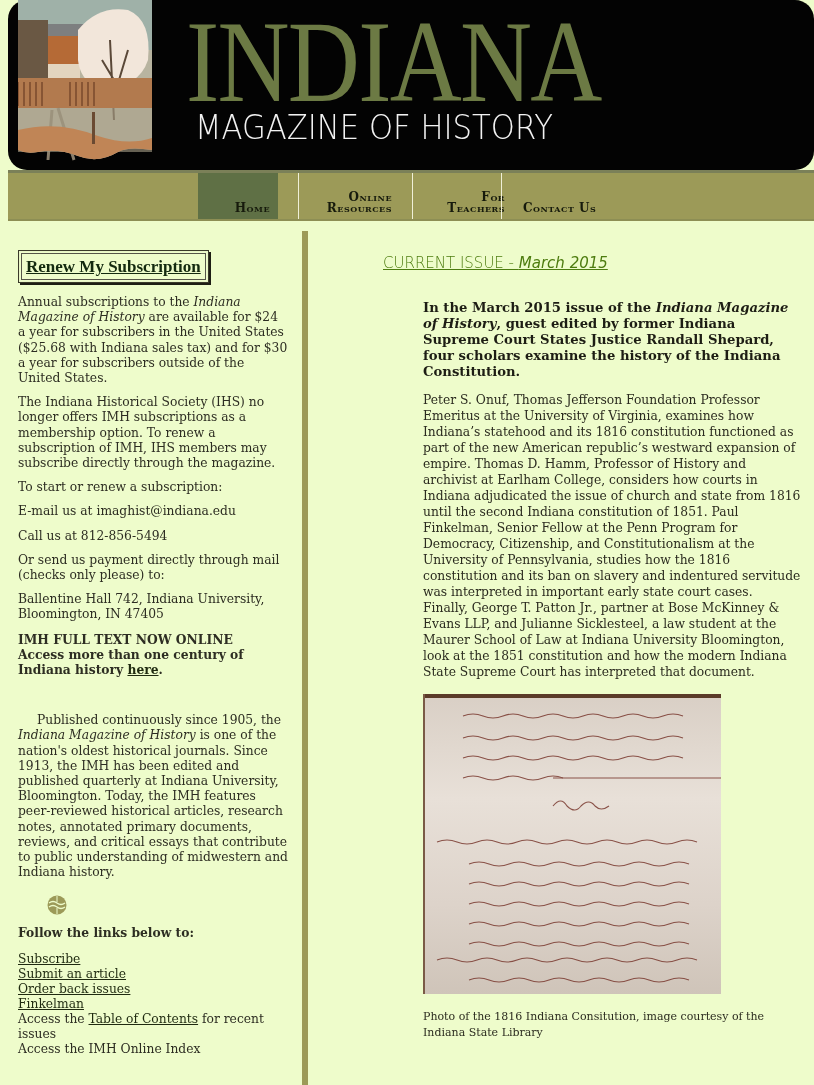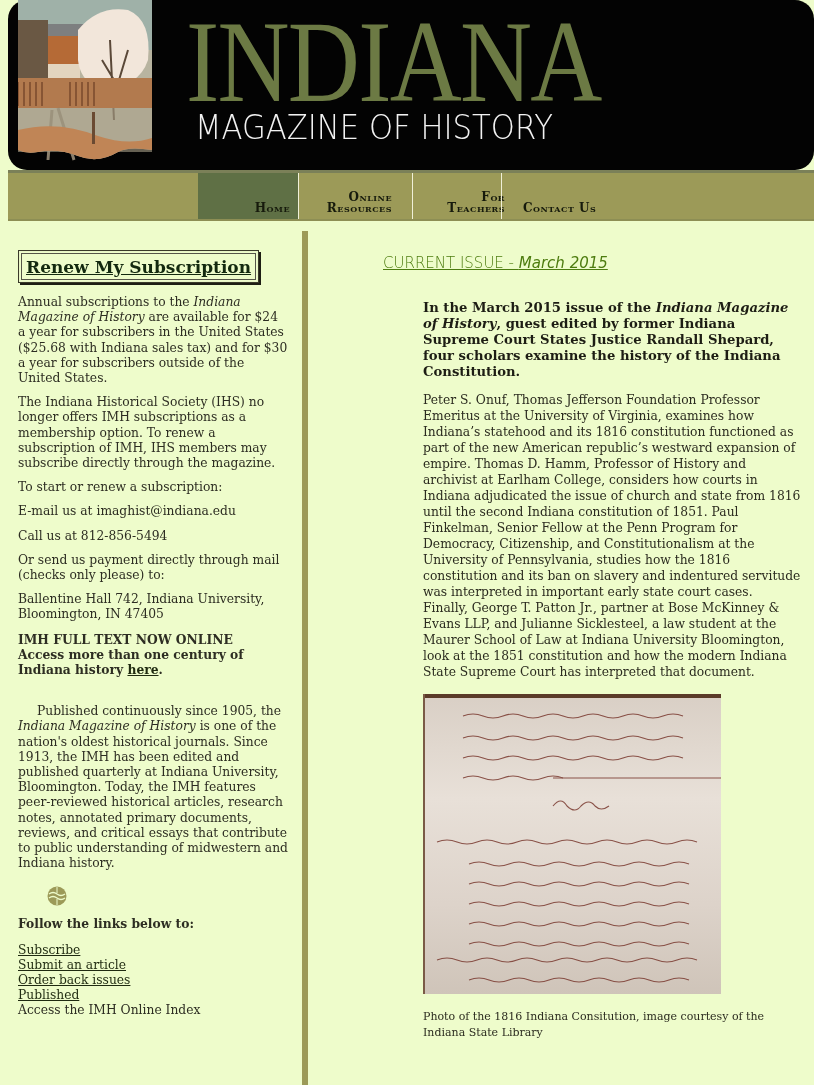--- a/index.html
+++ b/index.html
@@ -52,40 +52,41 @@
     .nav-item {
       position: absolute; top: 0; height: 46px;
       font-family: "DejaVu Serif", serif; font-weight: bold;
       font-size: 11px; line-height: 11px; letter-spacing: 0.5px;
       font-variant: small-caps; color: #161a0c; text-align: right;
       box-sizing: border-box; padding-right: 8px;
       display: flex; flex-direction: column; justify-content: flex-end;
       padding-bottom: 5px; cursor: pointer;
     }
     .nav-item .l1, .nav-item .l2 { display: block; font-size: 12px; }
-    .nav-home { left: 190px; width: 100px; background: #5f7045; }
+    .nav-home { left: 190px; width: 80px; background: #5f7045; }
     .nav-online { left: 290px; width: 102px; border-left: 1px solid #f0f0d8; }
     .nav-teachers { left: 404px; width: 101px; border-left: 1px solid #f0f0d8; }
     .nav-contact { left: 493px; width: 110px; border-left: 1px solid #f0f0d8; text-align: left; padding-left: 21px; }
 
     
     .sidebar {
       position: absolute; left: 18px; top: 250px; width: 270px;
       font-size: 12.3px; line-height: 15.2px; color: #2d2d22;
     }
     .renew-box {
       display: inline-block; margin-left: 0; padding: 2px;
       border: 1px solid #3a3a2a; box-shadow: 2px 2px 0 #1e1e14, inset 0 0 0 1px #e8f5c6;
       background: #eefccb;
     }
     .renew-inner {
       border: 1px solid #555548; padding: 3px 4px 2px 4px;
       font-weight: bold; font-size: 17px; line-height: 20px;
       color: #13290f; text-decoration: underline; white-space: nowrap;
       display: block;
+      font-family: Liberation Serif, serif;
     }
     .sidebar p { margin: 0 0 9px 0; }
     .sidebar .gap-lg { margin-top: 24px; }
     .indent { text-indent: 19px; }
     .bold { font-weight: bold; }
     .ornament { margin: 14px 0 10px 29px; width: 20px; height: 20px; }
     .links-list div { line-height: 15px; }
 
     
     .vdivider {
@@ -177,39 +178,42 @@
   <p>E-mail us at imaghist@indiana.edu</p>
   <p>Call us at 812-856-5494</p>
   <p>Or send us payment directly through mail (checks only please) to:</p>
   <p>Ballentine Hall 742, Indiana University, Bloomington, IN 47405</p>
 
   <p class="bold" style="margin-bottom:0;">
     <span>IMH FULL TEXT NOW ONLINE</span><br>
     <span>Access more than one century of Indiana history </span><a>here</a><span>.</span>
   </p>
 
-  <p class="indent gap-lg" style="margin-top:27px;">
+  <p class="indent gap-lg" style="margin-top:36px;">
     <span>Published continuously since 1905, the </span><em>Indiana Magazine of History</em><span> is one of the nation's oldest historical journals. Since 1913, the IMH has been edited and published quarterly at Indiana University, Bloomington. Today, the IMH features peer-reviewed historical articles, research notes, annotated primary documents, reviews, and critical essays that contribute to public understanding of midwestern and Indiana history.</span>
   </p>
 
   <div class="ornament">
     <svg width="20" height="20" viewBox="0 0 20 20" xmlns="http://www.w3.org/2000/svg">
       <circle cx="10" cy="10" r="9.5" fill="#9c9a58"></circle>
       <path d="M2 8 Q6 5 10 8 T18 8 M2 12 Q6 9 10 12 T18 12" stroke="#eefccb" stroke-width="1.3" fill="none"></path>
       <path d="M10 1 V7 M10 13 V19" stroke="#eefccb" stroke-width="1"></path>
     </svg>
   </div>
 
   <p class="bold" style="margin-bottom:12px;">Follow the links below to:</p>
 
   <div class="links-list">
     <div><a>Subscribe</a></div>
     <div><a>Submit an article</a></div>
     <div><a>Order back issues</a></div>
-    <div><a>Published</a></div>
+    <div><a>Finkelman</a></div>
+    <div>
+      <span>Access the </span><a>Table of Contents</a><span> for recent issues</span>
+    </div>
     <div><span>Access the IMH Online Index</span></div>
   </div>
 </div>
 
 <div class="vdivider"></div>
 
 <div class="issue-heading">
   <span>CURRENT ISSUE - </span><em>March 2015</em>
 </div>
 

